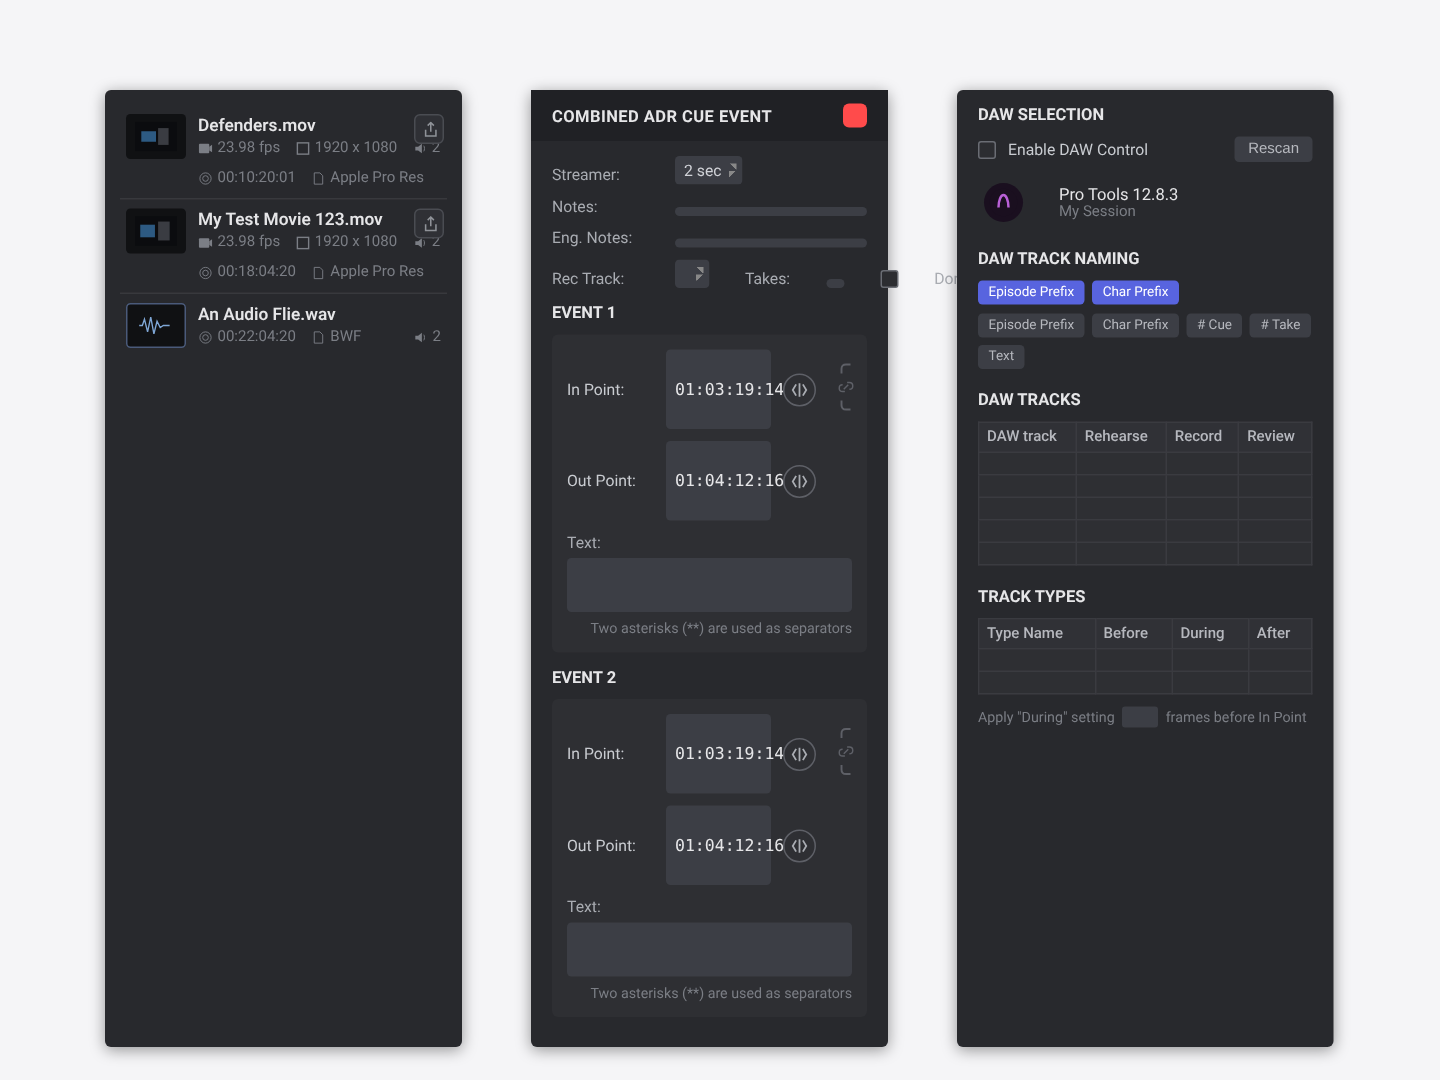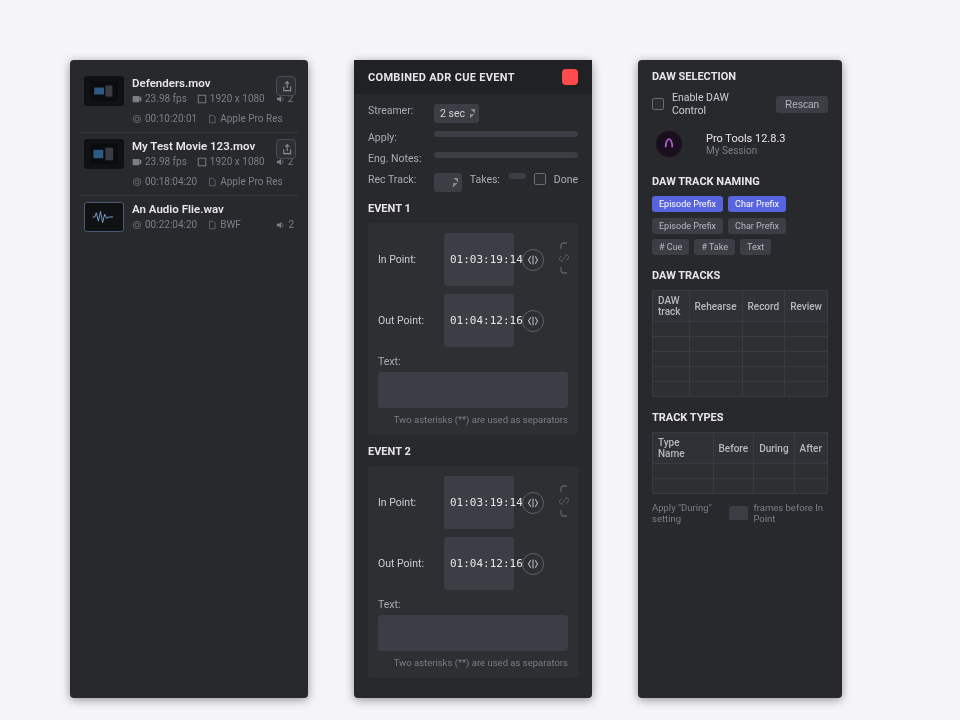--- a/index.html
+++ b/index.html
@@ -13,21 +13,21 @@
   }
   .stage { display: flex; gap: 46px; padding: 60px 70px 40px 70px; }
   .panel {
     background: #28292d;
     border-radius: 4px;
     box-shadow: 0 2px 10px rgba(0,0,0,0.4);
     flex: 0 0 auto;
   }
   .panel-a { width: 238px; padding: 10px; }
   .panel-b { width: 238px; padding: 10px 14px; }
-  .panel-c { width: 204px; padding: 10px 14px; }
+  .panel-c { width: 251px; padding: 10px 14px; }
 
   
   .file-row { display:flex; gap:8px; padding:6px 4px; position:relative; }
   .file-row + .file-row { border-top: 1px solid #38393d; }
   .thumb {
     width:40px; height:30px; background:#101113; border-radius:3px;
     display:flex; align-items:center; justify-content:center; flex:none;
   }
   .thumb svg { width:28px; height:20px; }
   .file-meta { flex:1; min-width:0; }
@@ -42,21 +42,21 @@
   }
   .share-btn svg{width:11px;height:11px;stroke:#8f9298;fill:none;stroke-width:1.5;}
 
   
   .hdr {
     display:flex; align-items:center; justify-content:space-between;
     font-size:11px; font-weight:700; letter-spacing:.3px; color:#e6e6e8;
     background:#202125; margin:-10px -14px 10px -14px; padding:9px 14px;
   }
   .rec-dot { width:16px;height:16px;border-radius:4px;background:#ff4b4b; }
-  .frow { display:flex; align-items:flex-start; gap:8px; margin-bottom:8px; font-size:11px; color:#a9acb2;}
+  .frow { display:flex; align-items:flex-end; gap:24px; margin-bottom:8px; font-size:11px; color:#a9acb2;}
   .flabel { flex:none; width:58px; font-size:10.5px; }
   .flabel-sm { flex:none; font-size:10.5px; }
   .select {
     background:#3c3e45; color:#d0d2d7; border:none; border-radius:3px;
     font-size:10.5px; padding:3px 14px 3px 6px; position:relative;
     background-image: linear-gradient(45deg,transparent 48%,#888 52%),linear-gradient(-45deg,transparent 48%,#888 52%);
     background-repeat:no-repeat; background-size:5px 4px,5px 4px; background-position: right 4px top 5px, right 4px bottom 5px;
   }
   .input-sm {
     background:#3c3e45; border:none; border-radius:3px;
@@ -249,21 +249,21 @@
     <div class="hdr">
       <span>COMBINED ADR CUE EVENT</span>
       <span class="rec-dot"></span>
     </div>
 
     <div class="frow">
       <span class="flabel">Streamer:</span>
       <span class="select">2 sec</span>
     </div>
     <div class="frow">
-      <span class="flabel">Apply:</span>
+      <span class="flabel">Notes:</span>
       <span class="input-full"></span>
     </div>
     <div class="frow">
       <span class="flabel">Eng. Notes:</span>
       <span class="input-full"></span>
     </div>
     <div class="frow">
       <span class="flabel">Rec Track:</span>
       <span class="select" style="width:44px">&nbsp;</span>
       <span class="flabel-sm">Takes:</span>

